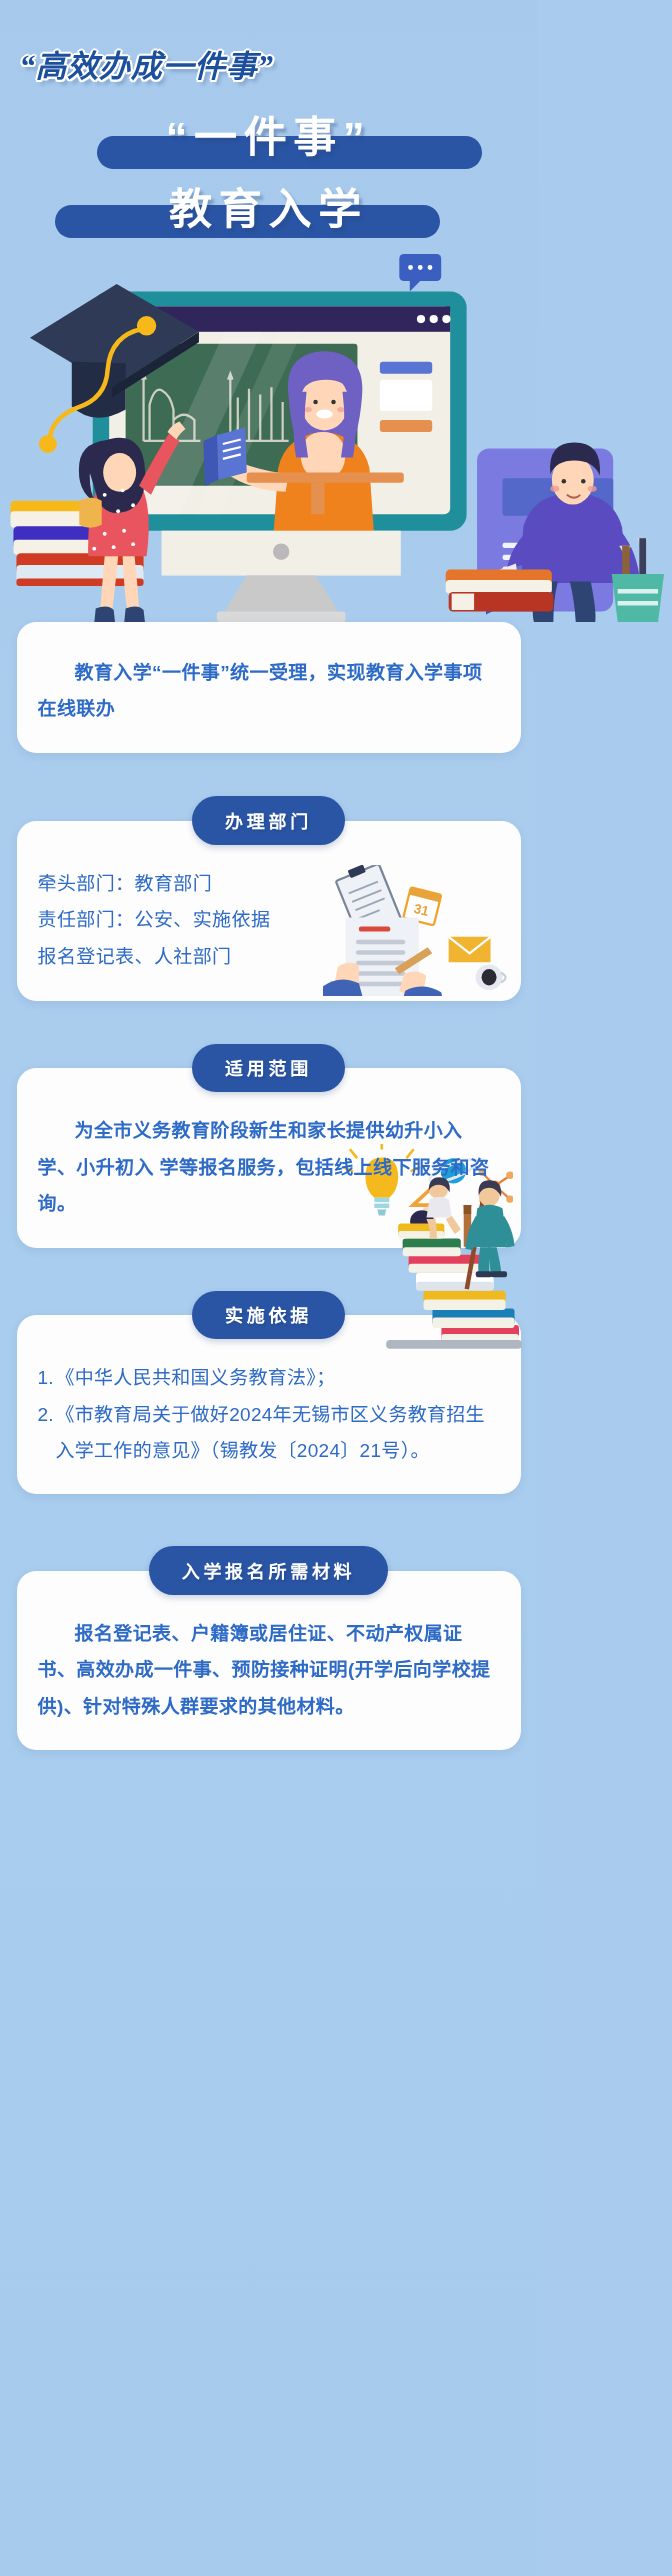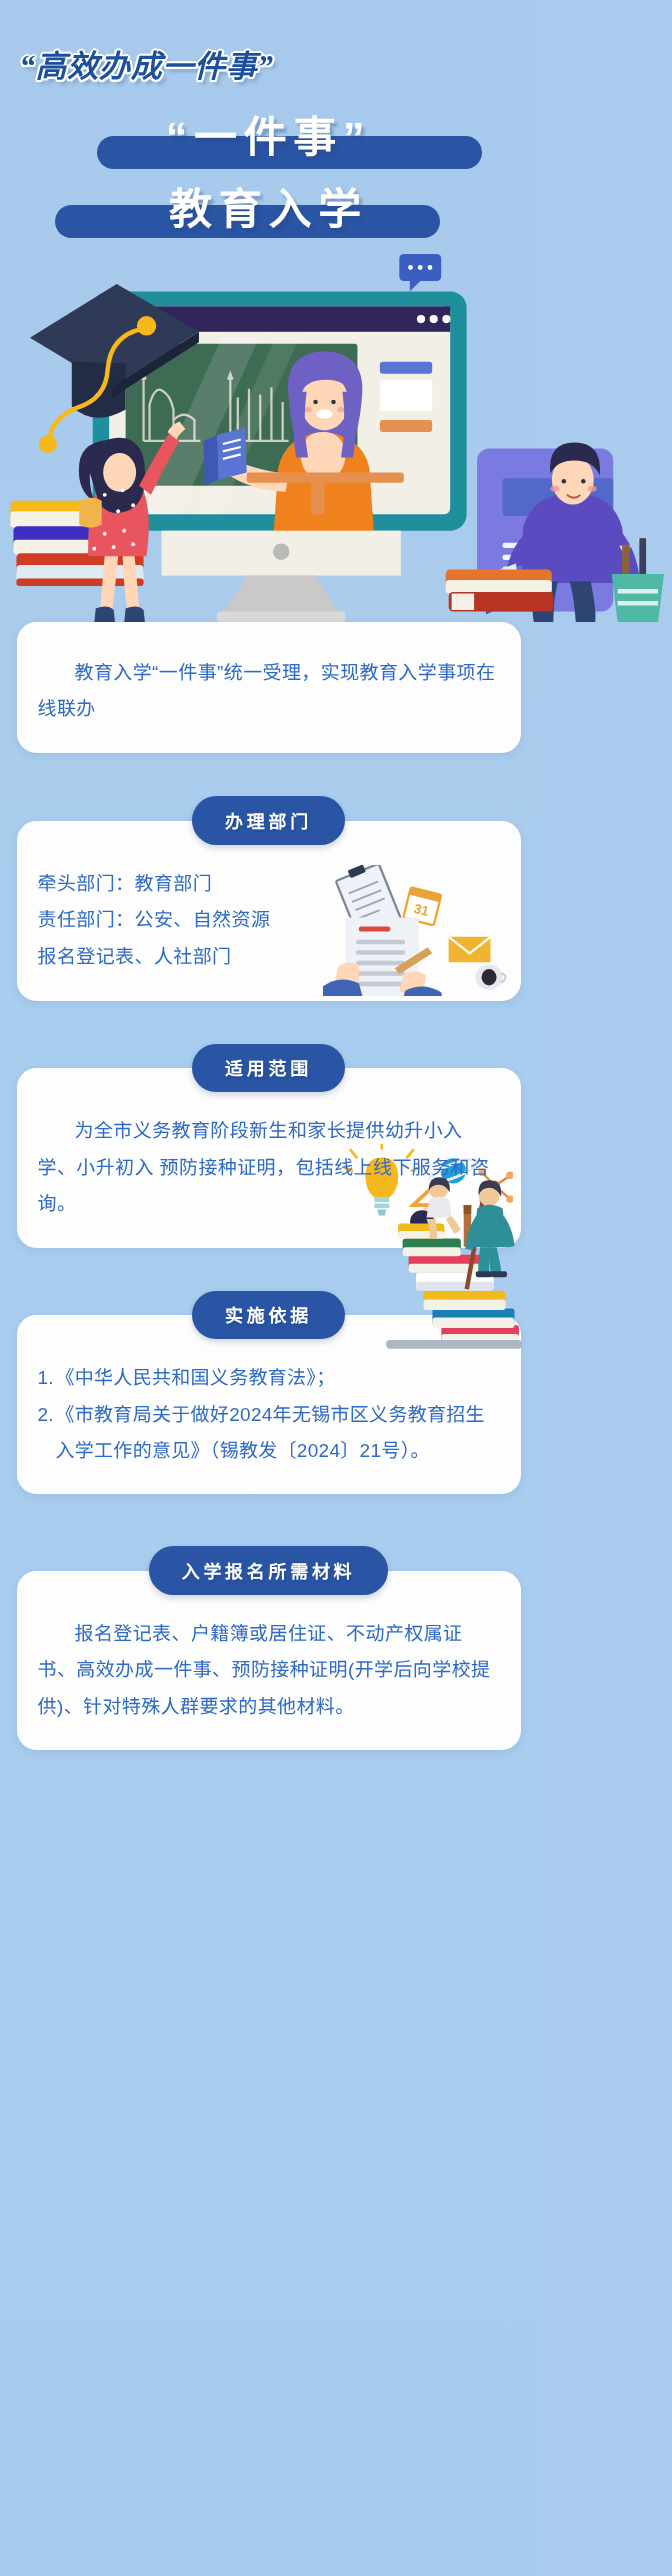--- a/index.html
+++ b/index.html
@@ -116,20 +116,21 @@
 
   .card.no-pill { padding-top: 33px; margin-top: 0; }
 
   .card p {
     font-size: 19px;
     line-height: 1.92;
     color: #2e6bc6;
     letter-spacing: 0.4px;
     position: relative;
     z-index: 3;
+    font-weight: bold;
   }
   .card p.indent { text-indent: 37px; }
 
   .dept-line {
     font-size: 19px;
     line-height: 1.92;
     color: #2e6bc6;
     letter-spacing: 0.4px;
     position: relative;
     z-index: 3;
@@ -370,21 +371,21 @@
   <div class="card no-pill">
     <p class="indent">教育入学“一件事”统一受理，实现教育入学事项在线联办</p>
   </div>
 
   <div class="gap-md"></div>
 
   <div class="sec-wrap">
     <div class="pill">办理部门</div>
     <div class="card">
       <div class="dept-line">牵头部门：教育部门</div>
-      <div class="dept-line">责任部门：公安、自然资源</div>
+      <div class="dept-line">责任部门：公安、实施依据</div>
       <div class="dept-line">报名登记表、人社部门</div>
 
       <div class="deco deco-paper">
         <svg width="187" height="131" viewBox="0 0 250 175" xmlns="http://www.w3.org/2000/svg">
 
           <g transform="rotate(-22 62 42)">
             <rect x="28" y="6" width="62" height="80" rx="3" fill="#eef1f5" stroke="#7a8699" stroke-width="3"></rect>
             <rect x="48" y="-1" width="22" height="11" rx="2" fill="#2e3a56"></rect>
             <g stroke="#9aa6b8" stroke-width="2.5">
               <path d="M38 28 L80 28"></path>
@@ -433,21 +434,21 @@
         </svg>
       </div>
     </div>
   </div>
 
   <div class="gap-md"></div>
 
   <div class="sec-wrap">
     <div class="pill">适用范围</div>
     <div class="card">
-      <p class="indent">为全市义务教育阶段新生和家长提供幼升小入学、小升初入 预防接种证明，包括线上线下服务和咨询。</p>
+      <p class="indent">为全市义务教育阶段新生和家长提供幼升小入学、小升初入 学等报名服务，包括线上线下服务和咨询。</p>
 
       <div class="deco deco-science">
         <svg width="179" height="108" viewBox="0 0 240 145" xmlns="http://www.w3.org/2000/svg">
 
           <g>
             <path d="M42 44 q0 -26 22 -26 q22 0 22 26 q0 18 -12 28 l-20 0 q-12 -10 -12 -28 Z" fill="#f6b91d"></path>
             <rect x="54" y="72" width="20" height="6" fill="#9fd6e0"></rect>
             <rect x="54" y="80" width="20" height="6" fill="#9fd6e0"></rect>
             <path d="M58 88 L70 88 L68 96 L60 96 Z" fill="#8fc8d4"></path>
             <g stroke="#f6b91d" stroke-width="3.5" stroke-linecap="round">

